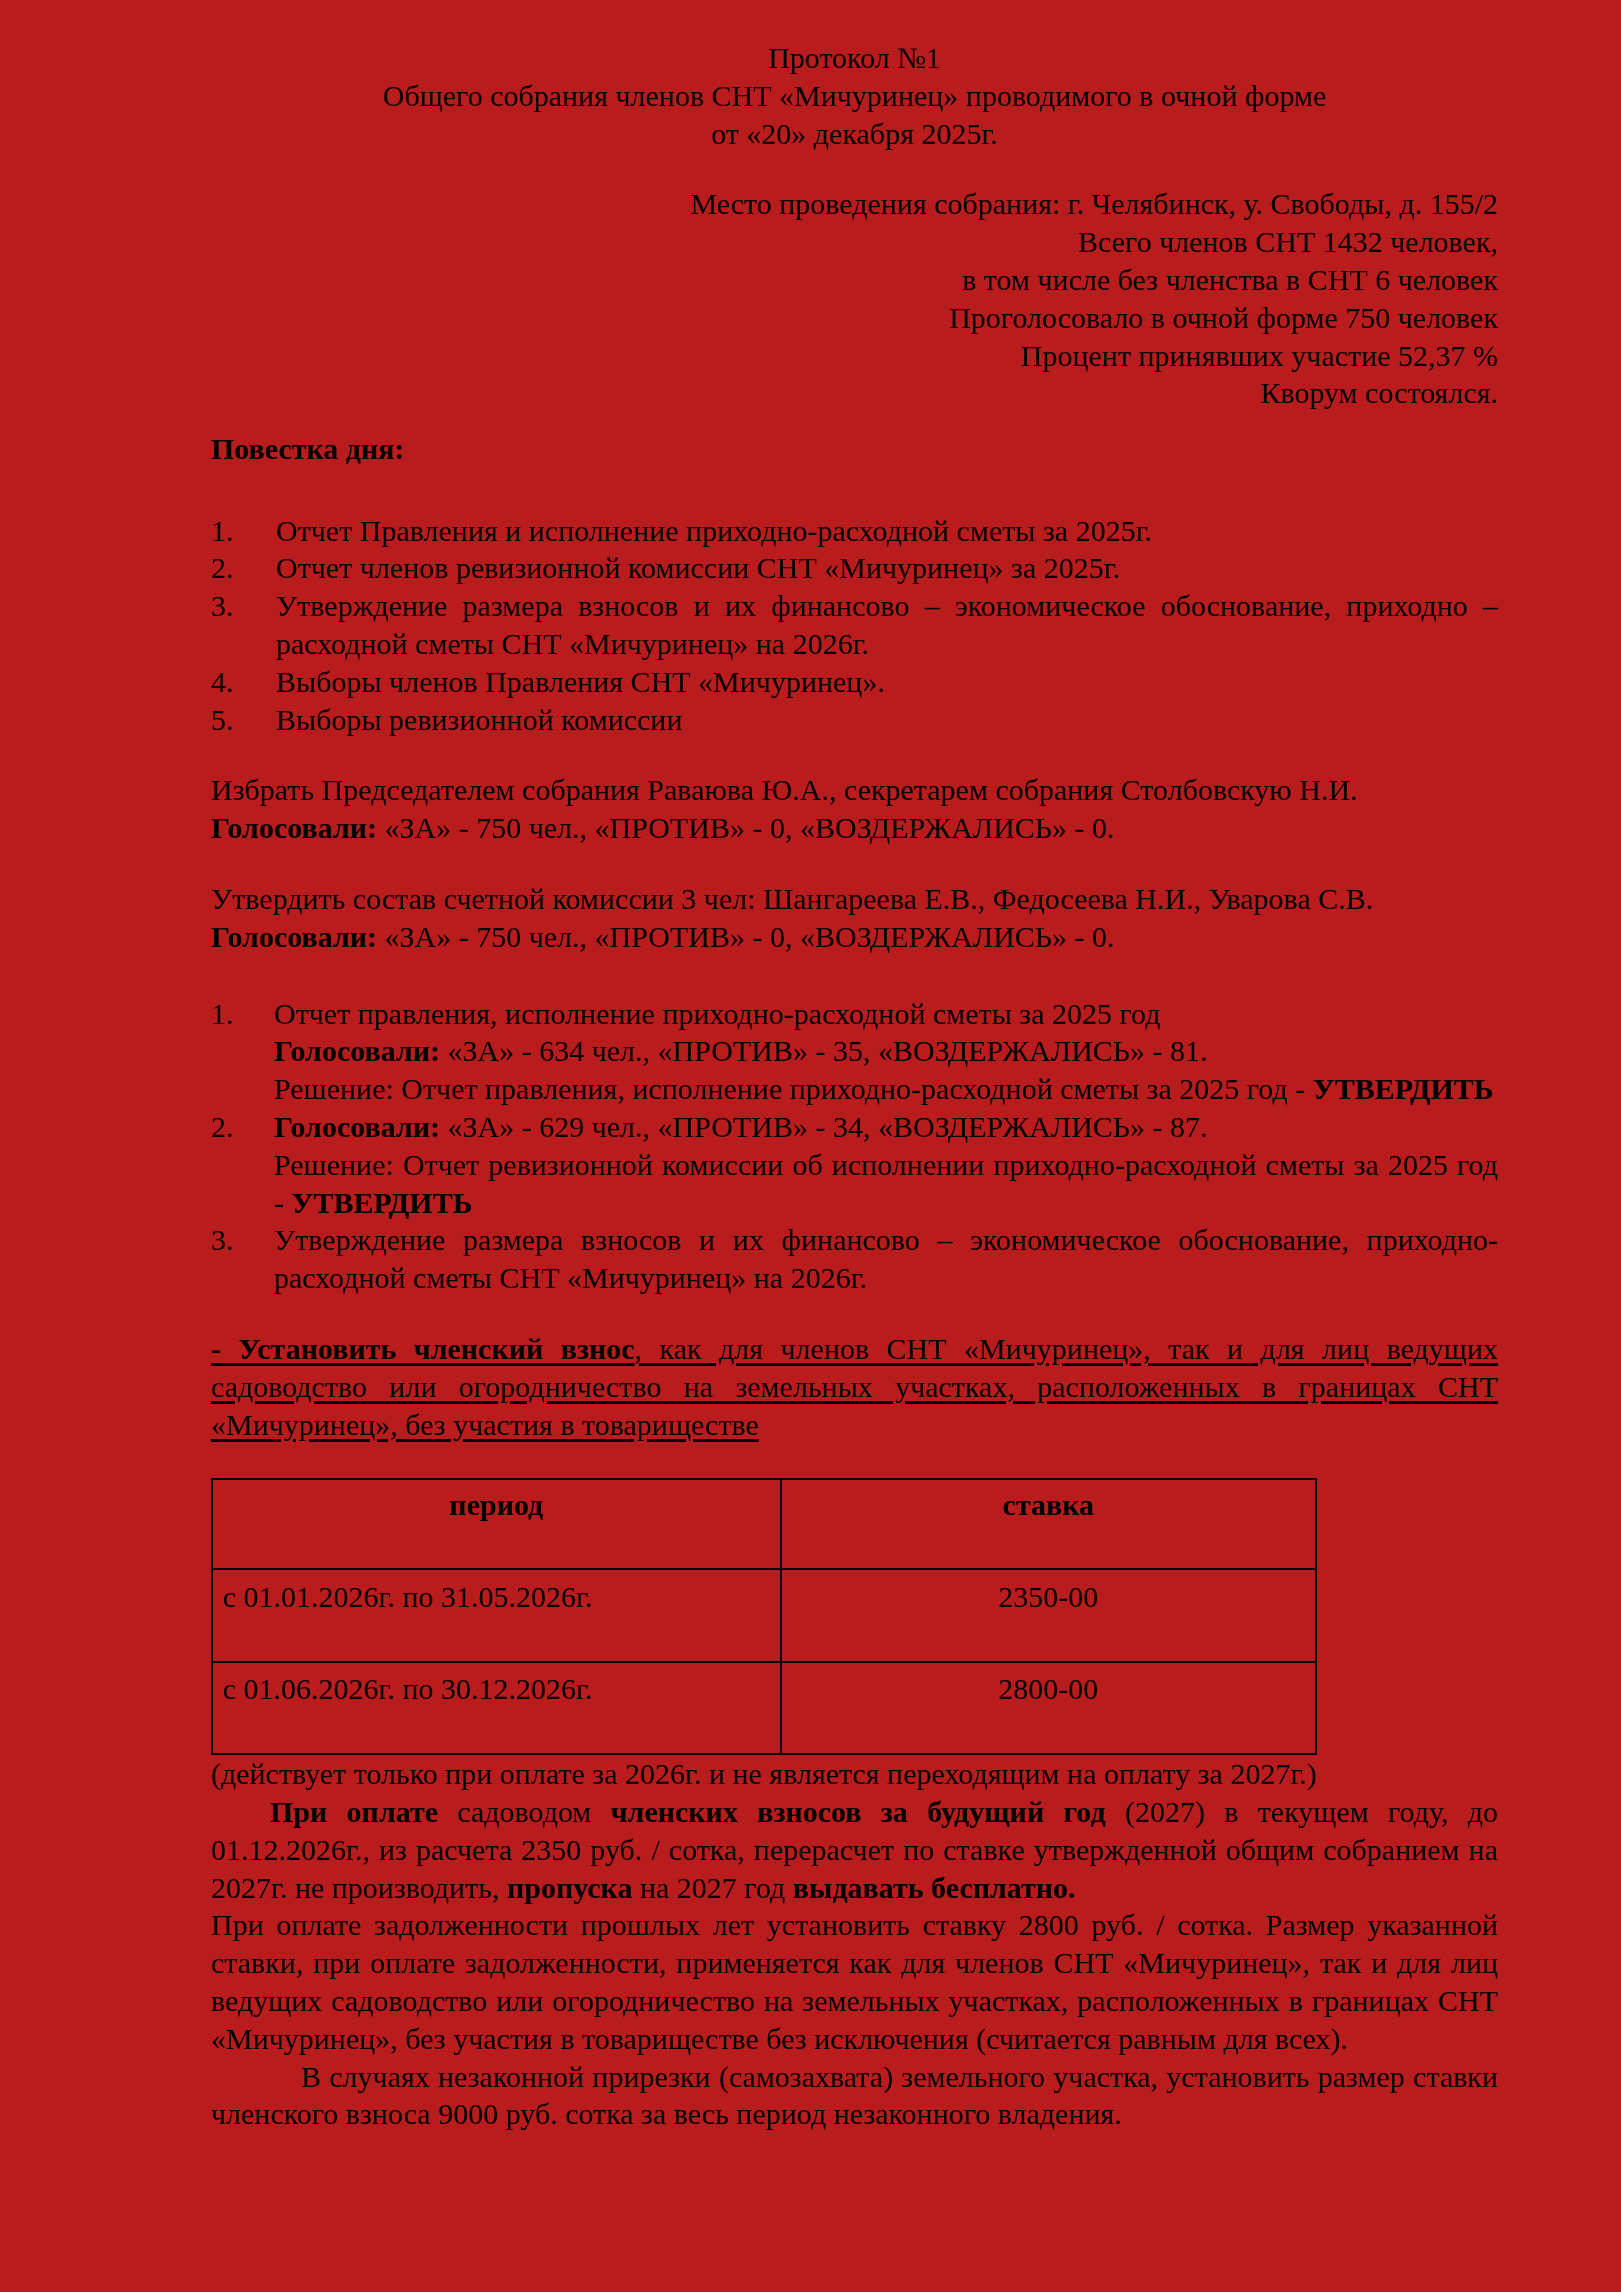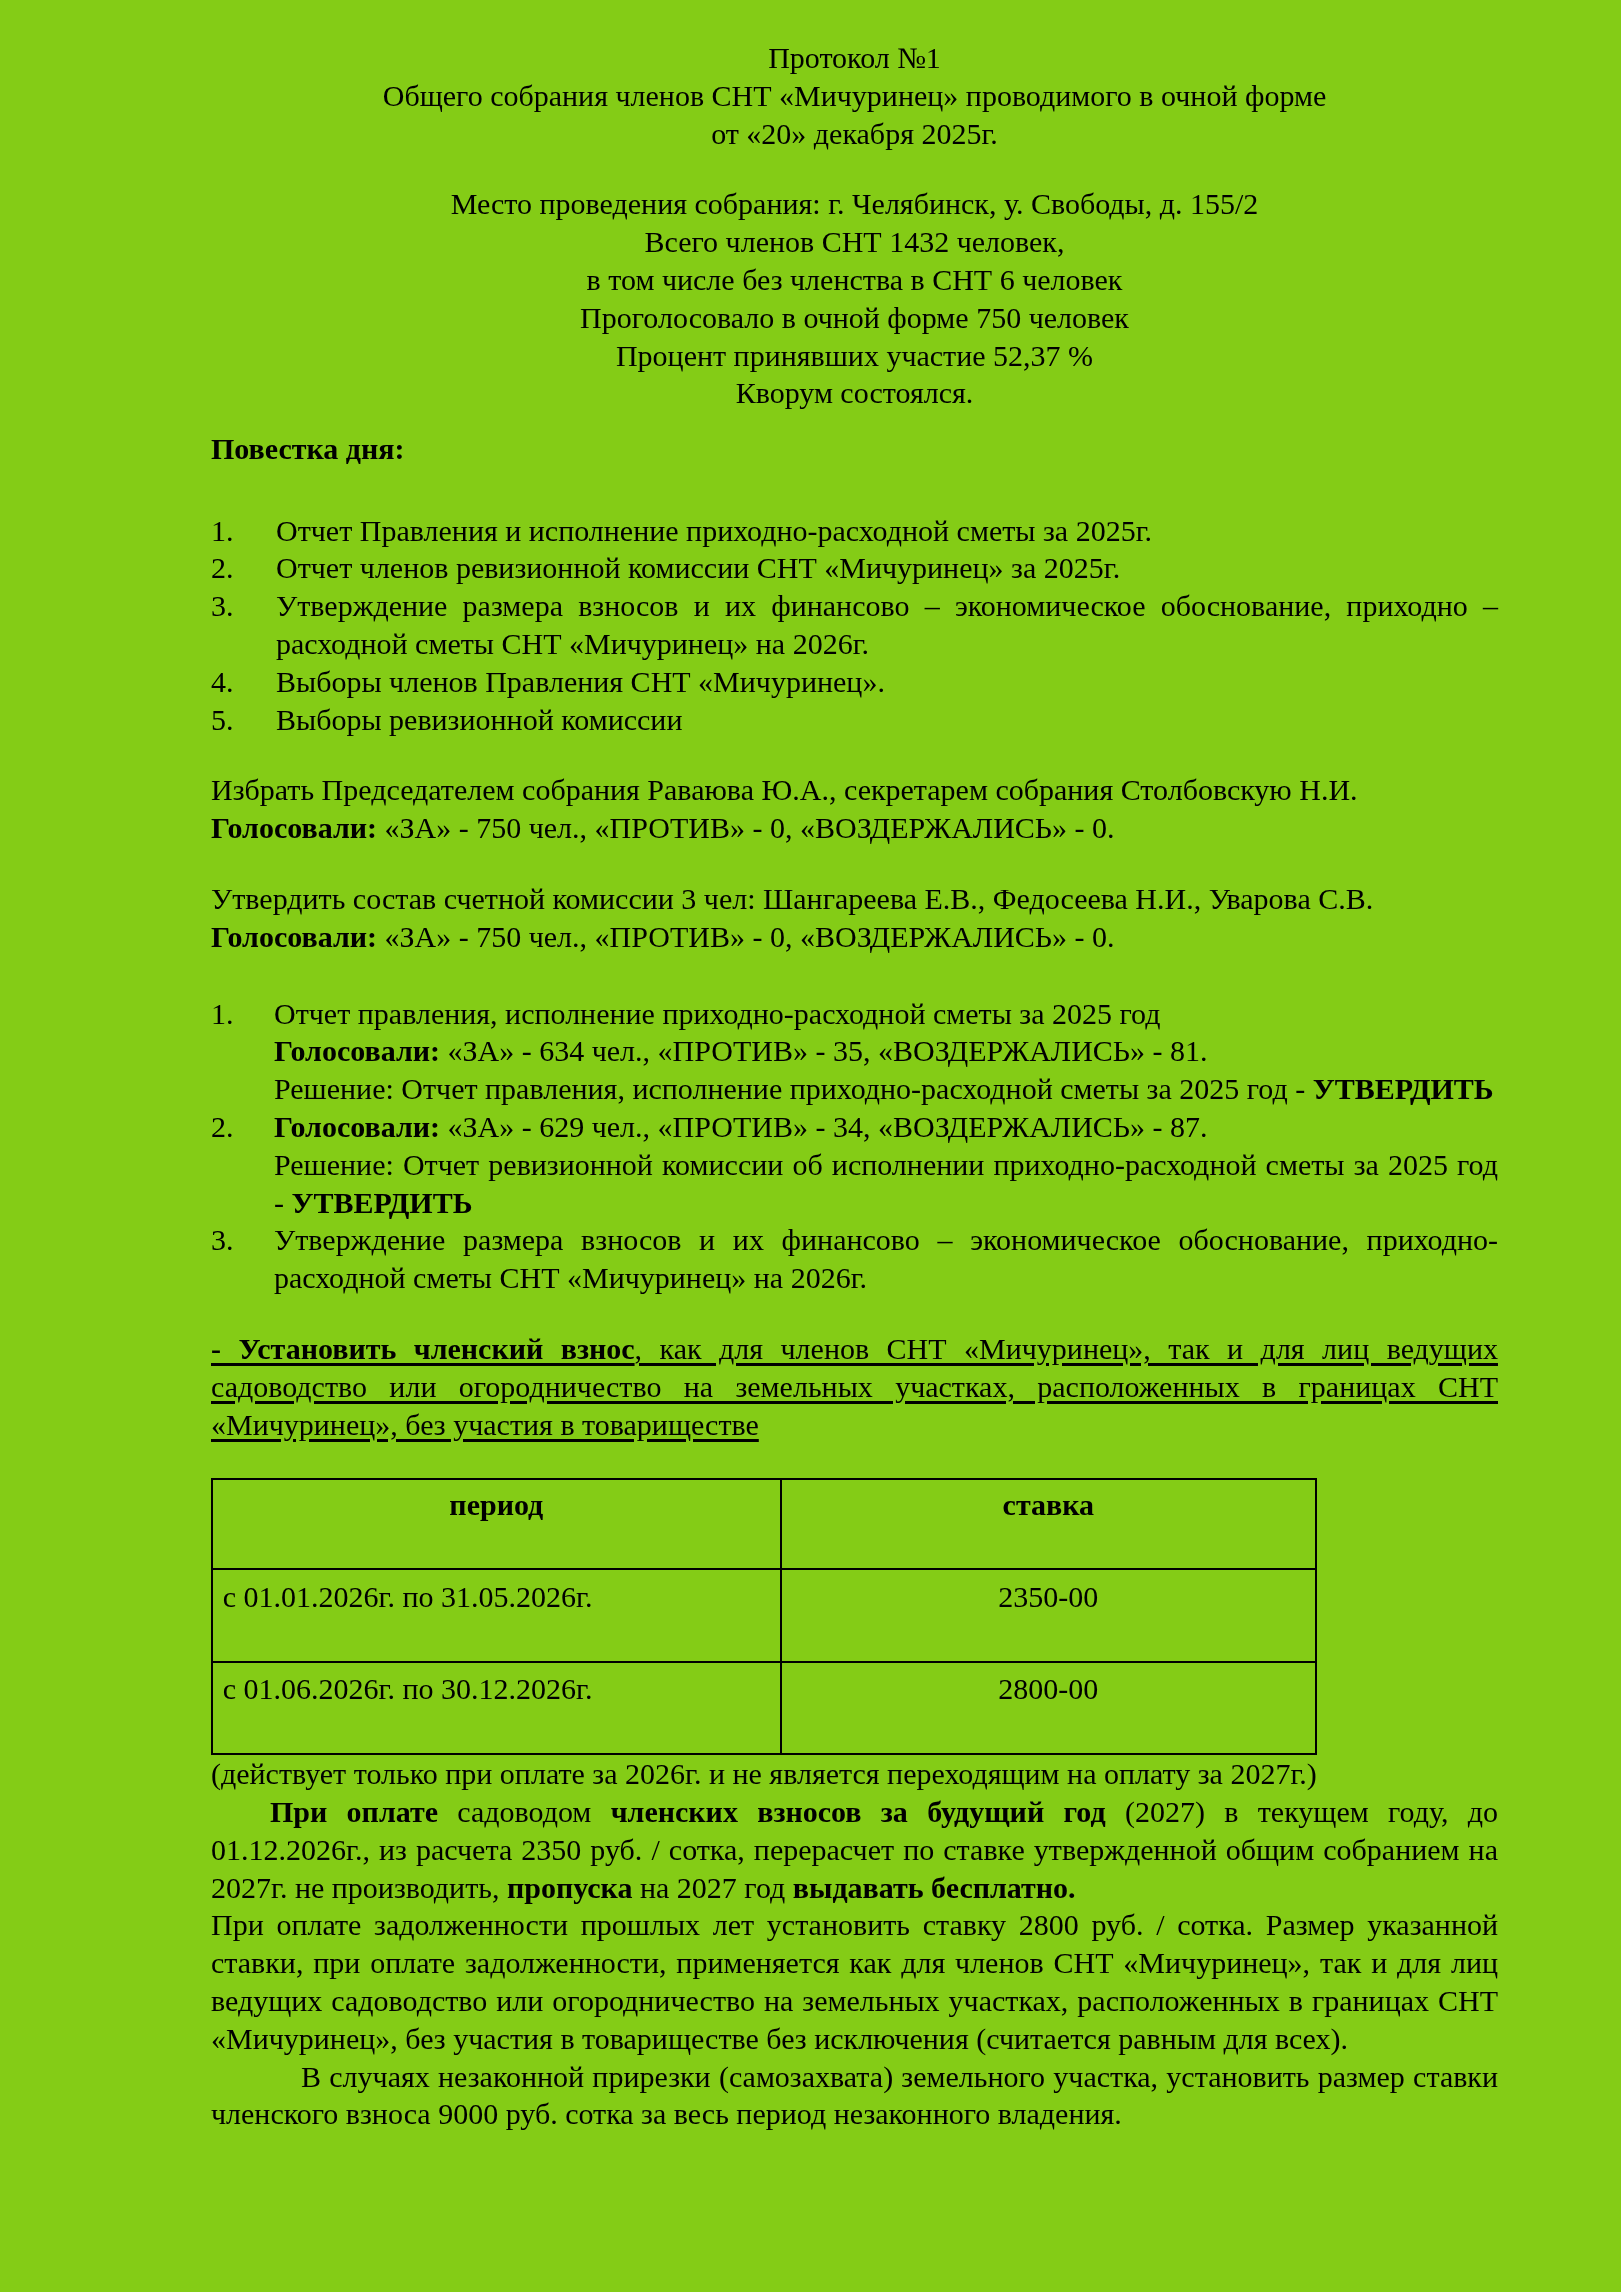--- a/index.html
+++ b/index.html
@@ -8,39 +8,39 @@
     background: #ffffff;
   }
   body {
     font-family: "Liberation Serif", "DejaVu Serif", serif;
     color: #000000;
   }
   .page {
     position: relative;
     width: 1621px;
     height: 2293px;
-    background: #84cc16;
+    background: #b91c1c;
     box-sizing: border-box;
     padding: 39px 123px 0 211px;
     overflow: hidden;
   }
   .doc {
     font-size: 30px;
     line-height: 1.26;
   }
   .just   { text-align: justify; text-justify: inter-word; }
   .left   { text-align: left; }
 
   .title-block { text-align: center; margin: 0; }
   .title-block > div { white-space: nowrap; }
   .spacer-md { height: 33px; }
   .spacer-lg { height: 39px; }
 
   .right-block { text-align: right; }
-  .right-block > div { white-space: nowrap; text-align: center; }
+  .right-block > div { white-space: nowrap; }
 
   .b { font-weight: bold; }
   .u-block {
     text-decoration: underline;
     text-underline-offset: 3.9px;
   }
 
   
   .agenda-row {
     display: flex;

